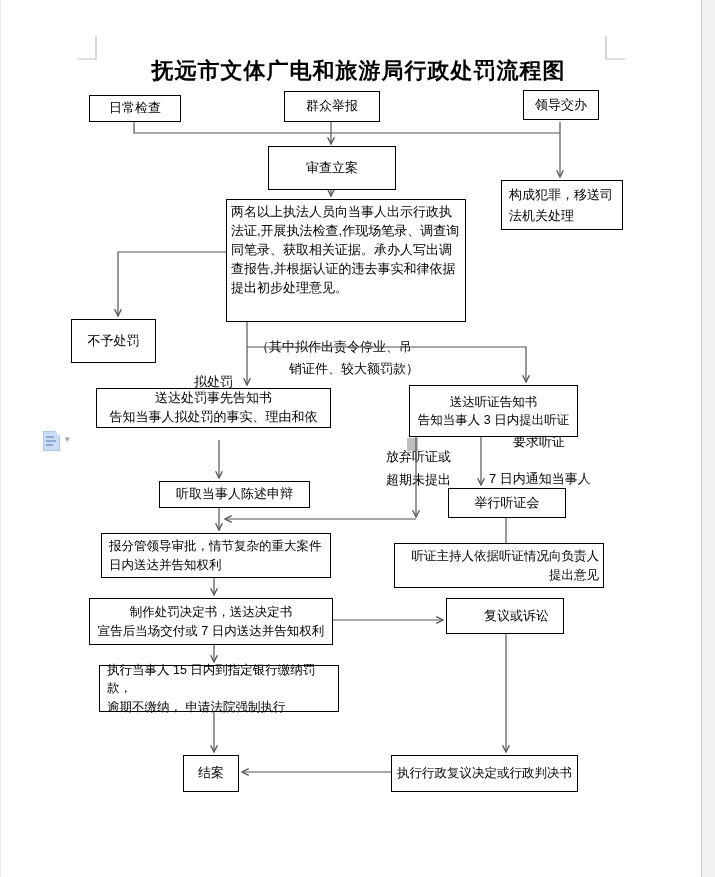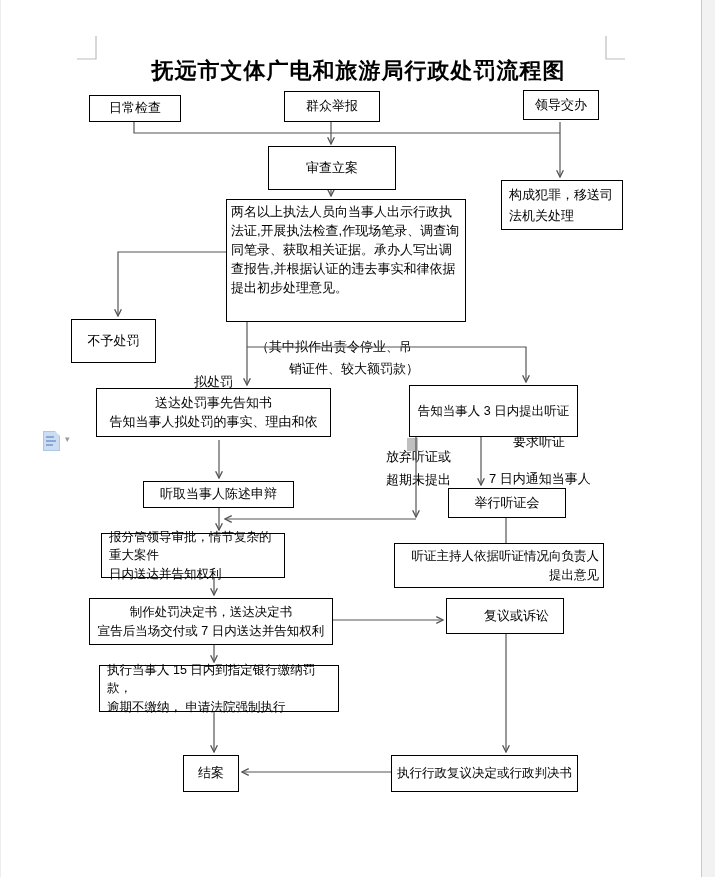--- a/index.html
+++ b/index.html
@@ -98,38 +98,39 @@
   </div>
 
   <div class="box leftalign" style="left:500px;top:180px;width:122px;height:50px;line-height:21px;justify-content:center;">
     <span>构成犯罪，移送司法机关处理</span>
   </div>
 
   <div class="box" style="left:70px;top:319px;width:85px;height:44px;">
     <span class="bline">不予处罚</span>
   </div>
 
-  <div class="box" style="left:95px;top:388px;width:235px;height:49px;">
+  <div class="box" style="left:95px;top:388px;width:235px;height:40px;">
     <div class="bline">送达处罚事先告知书</div>
     <div class="bline">告知当事人拟处罚的事实、理由和依</div>
   </div>
 
   <div class="box" style="left:408px;top:385px;width:169px;height:52px;font-size:12.5px;">
+    <div class="bline">送达听证告知书</div>
     <div class="bline">告知当事人 3 日内提出听证</div>
   </div>
 
-  <div class="box" style="left:142px;top:481px;width:151px;height:27px;">
+  <div class="box" style="left:158px;top:481px;width:151px;height:27px;">
     <span class="bline">听取当事人陈述申辩</span>
   </div>
 
   <div class="box" style="left:447px;top:488px;width:118px;height:30px;">
     <span class="bline">举行听证会</span>
   </div>
 
-  <div class="box leftalign" style="left:100px;top:533px;width:184px;height:45px;font-size:12.5px;">
+  <div class="box leftalign" style="left:100px;top:533px;width:230px;height:45px;font-size:12.5px;">
     <div class="bline">报分管领导审批，情节复杂的重大案件</div>
     <div class="bline">日内送达并告知权利</div>
   </div>
 
   <div class="box" style="left:393px;top:543px;width:210px;height:45px;font-size:12.5px;text-align:right;">
     <div class="bline">听证主持人依据听证情况向负责人</div>
     <div class="bline">提出意见</div>
   </div>
 
   <div class="box" style="left:88px;top:598px;width:244px;height:47px;font-size:12.5px;">

